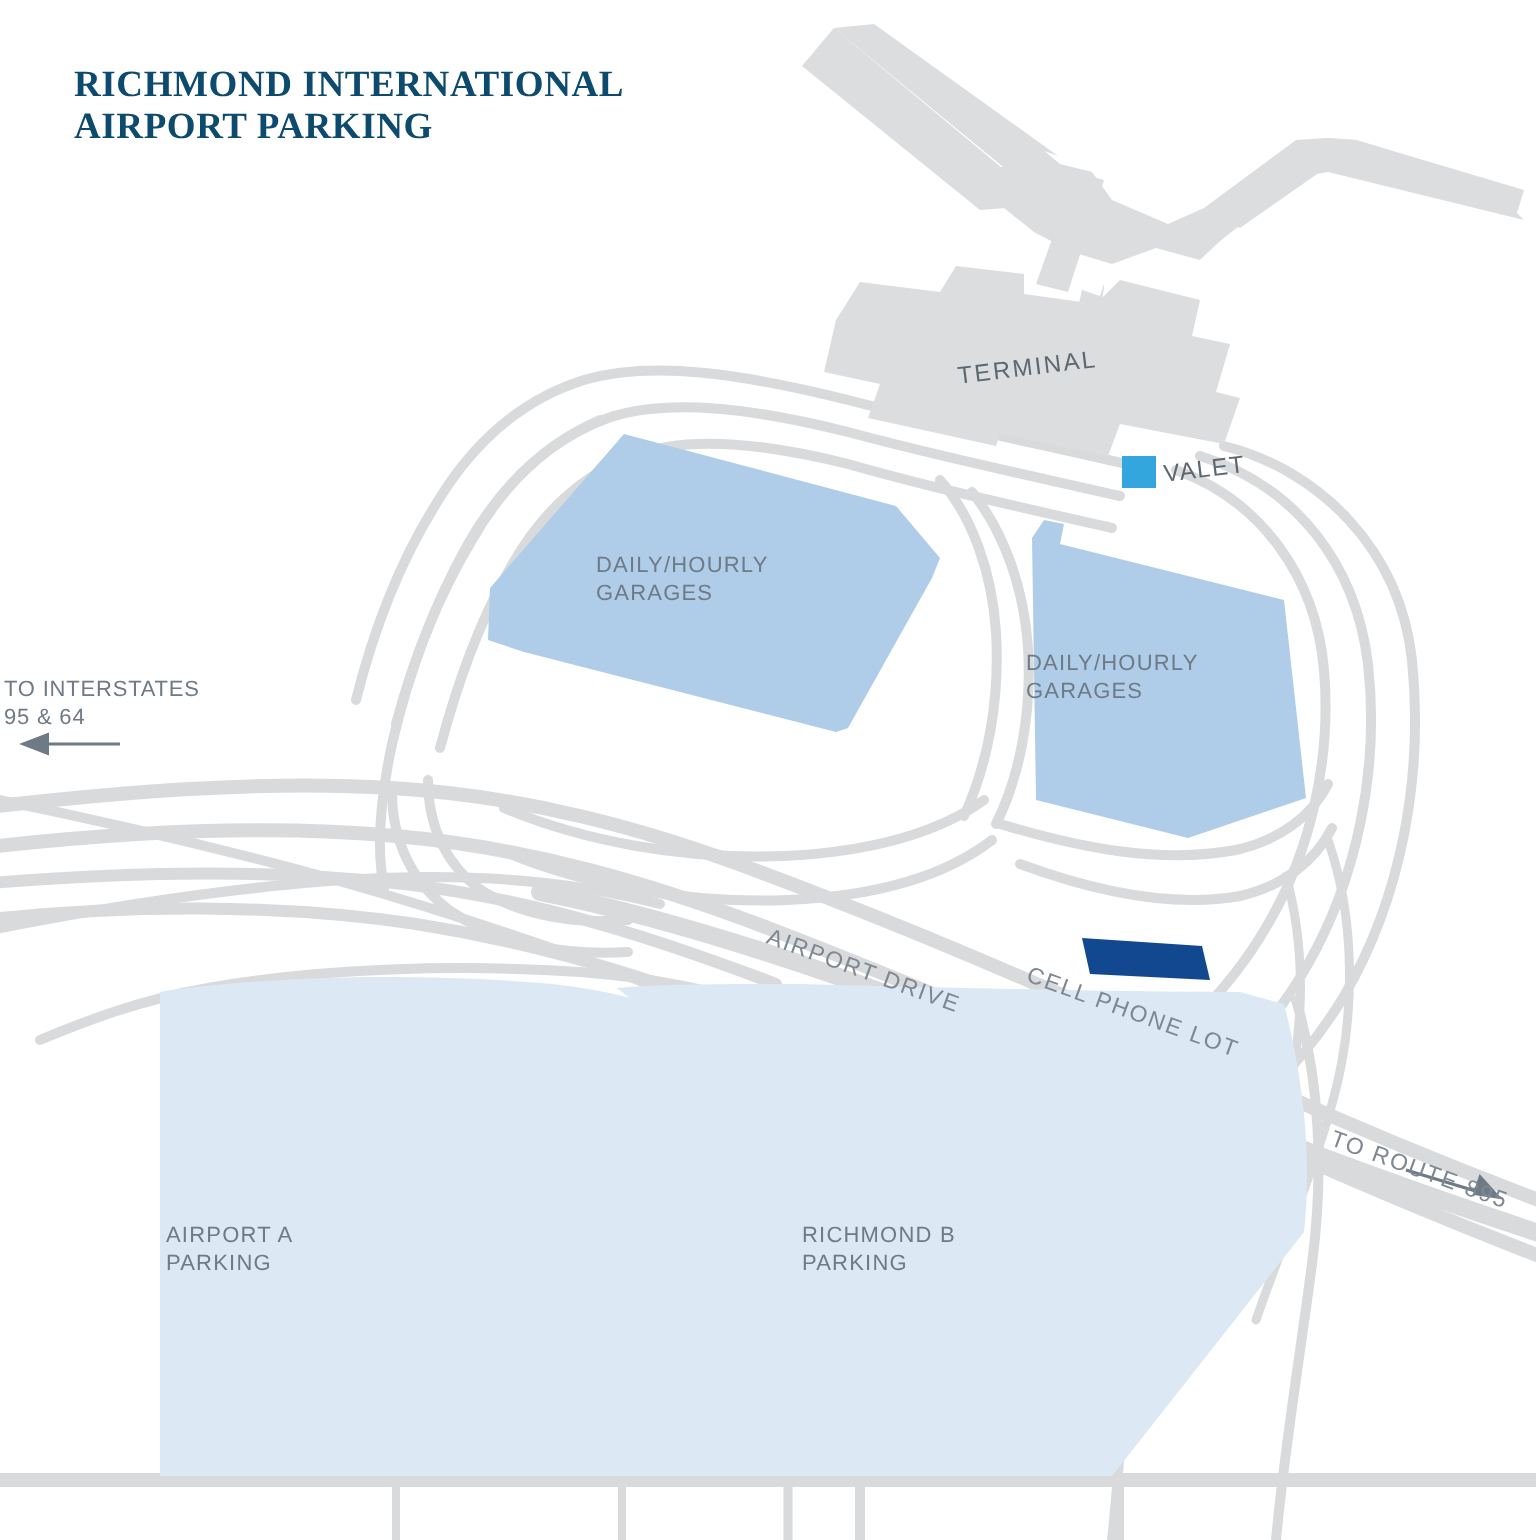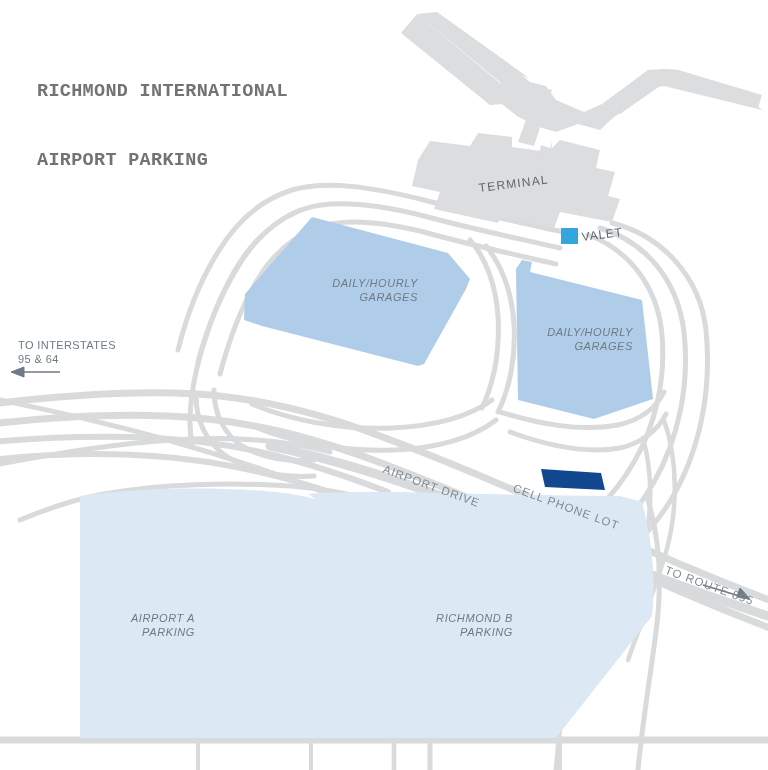--- a/index.html
+++ b/index.html
@@ -24,49 +24,48 @@
     width: 768px;
     height: 770px;
   }
   .header-block {
     position: absolute;
     top: 33px;
     left: 37px;
     z-index: 5;
   }
   .title-line {
-    color: #737373;
-    font-family: Liberation Mono, monospace;
+    color: #0c4a6e;
+    font-family: Liberation Serif, serif;
     font-size: 18.5px;
     font-weight: bold;
     letter-spacing: 0.3px;
     line-height: 21px;
     white-space: nowrap;
-    margin-top: 48px;
   }
   .logo-wrap {
     margin-top: 13px;
     width: 172px;
     height: 30px;
     position: relative;
   }
   .logo-svg { display: block; }
 
   
   .map-label {
     position: absolute;
     color: #6e7a85;
     font-family: "Liberation Sans", sans-serif;
     font-size: 11px;
     letter-spacing: 0.6px;
     line-height: 14px;
     white-space: nowrap;
     z-index: 4;
   }
-  .map-label.centered { text-align: right; font-style: italic; }
+  .map-label.centered { text-align: left; }
   .road-label {
     color: #7d8892;
     font-size: 11.5px;
     letter-spacing: 1px;
   }
   .dark-label {
     color: #5c6770;
   }
 </style>
 </head>
@@ -221,20 +220,20 @@
     <div>PARKING</div>
   </div>
 
   <div class="map-label centered" style="left:401px; top:611px; width:112px;">
     <div>RICHMOND B</div>
     <div>PARKING</div>
   </div>
 
   <div class="map-label road-label" style="left:386px; top:462px; transform:rotate(20deg); transform-origin:left top;">AIRPORT DRIVE</div>
 
-  <div class="map-label" style="left:18px; top:338px; letter-spacing:0.4px;">
+  <div class="map-label" style="left:2px; top:338px; letter-spacing:0.4px;">
     <div>TO INTERSTATES</div>
     <div>95 &amp; 64</div>
   </div>
 
   <div class="map-label road-label" style="left:668px; top:563px; transform:rotate(20deg); transform-origin:left top;">TO ROUTE 895</div>
 
 </div>
 
 </body></html>

